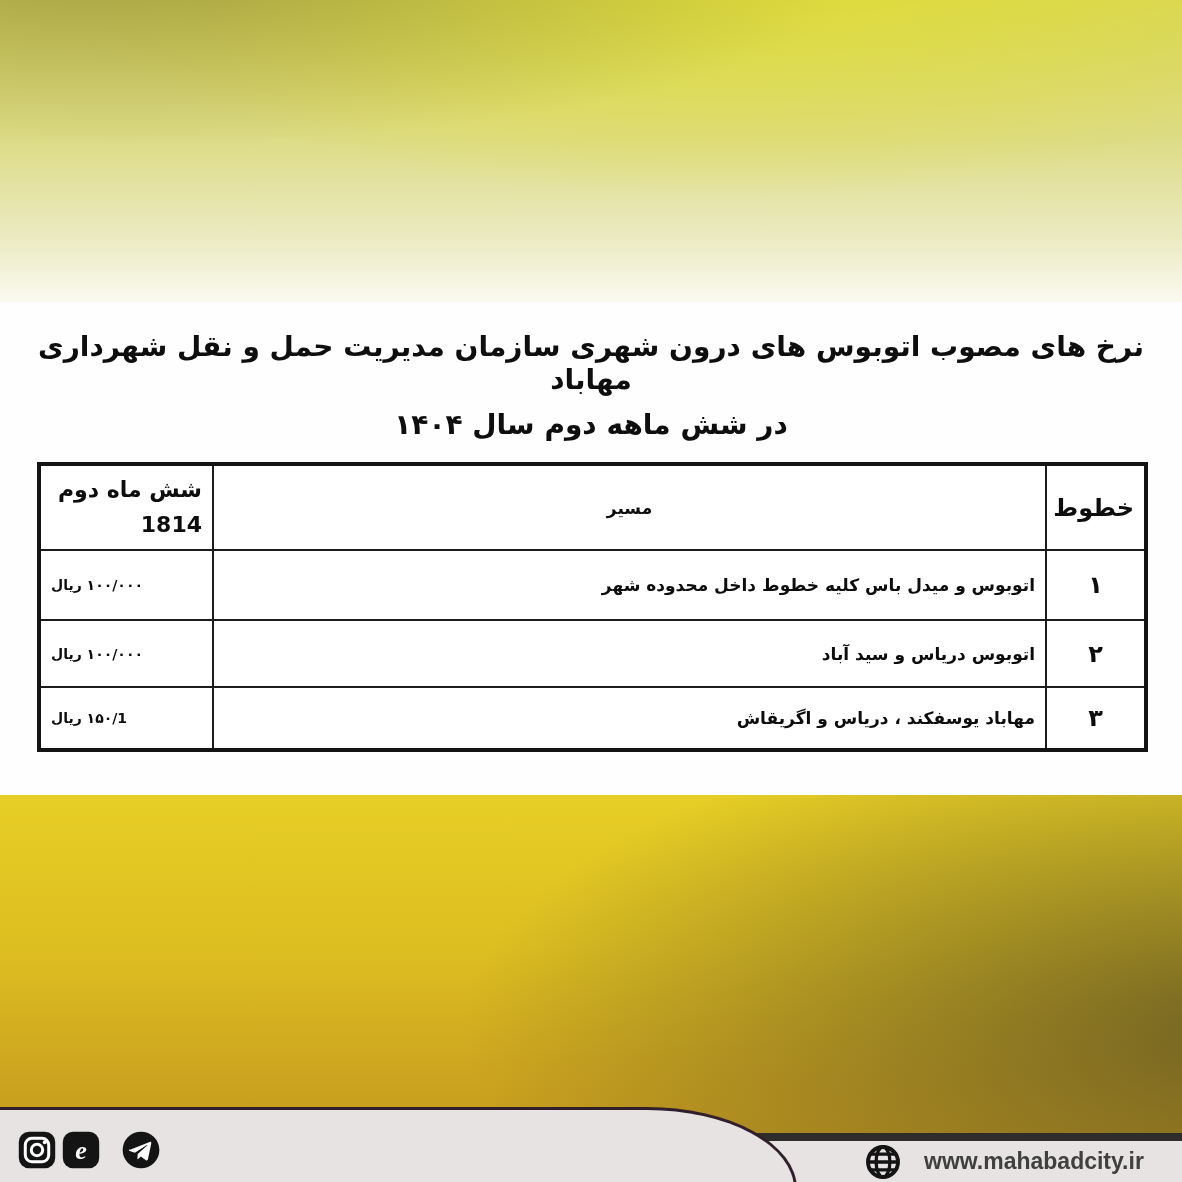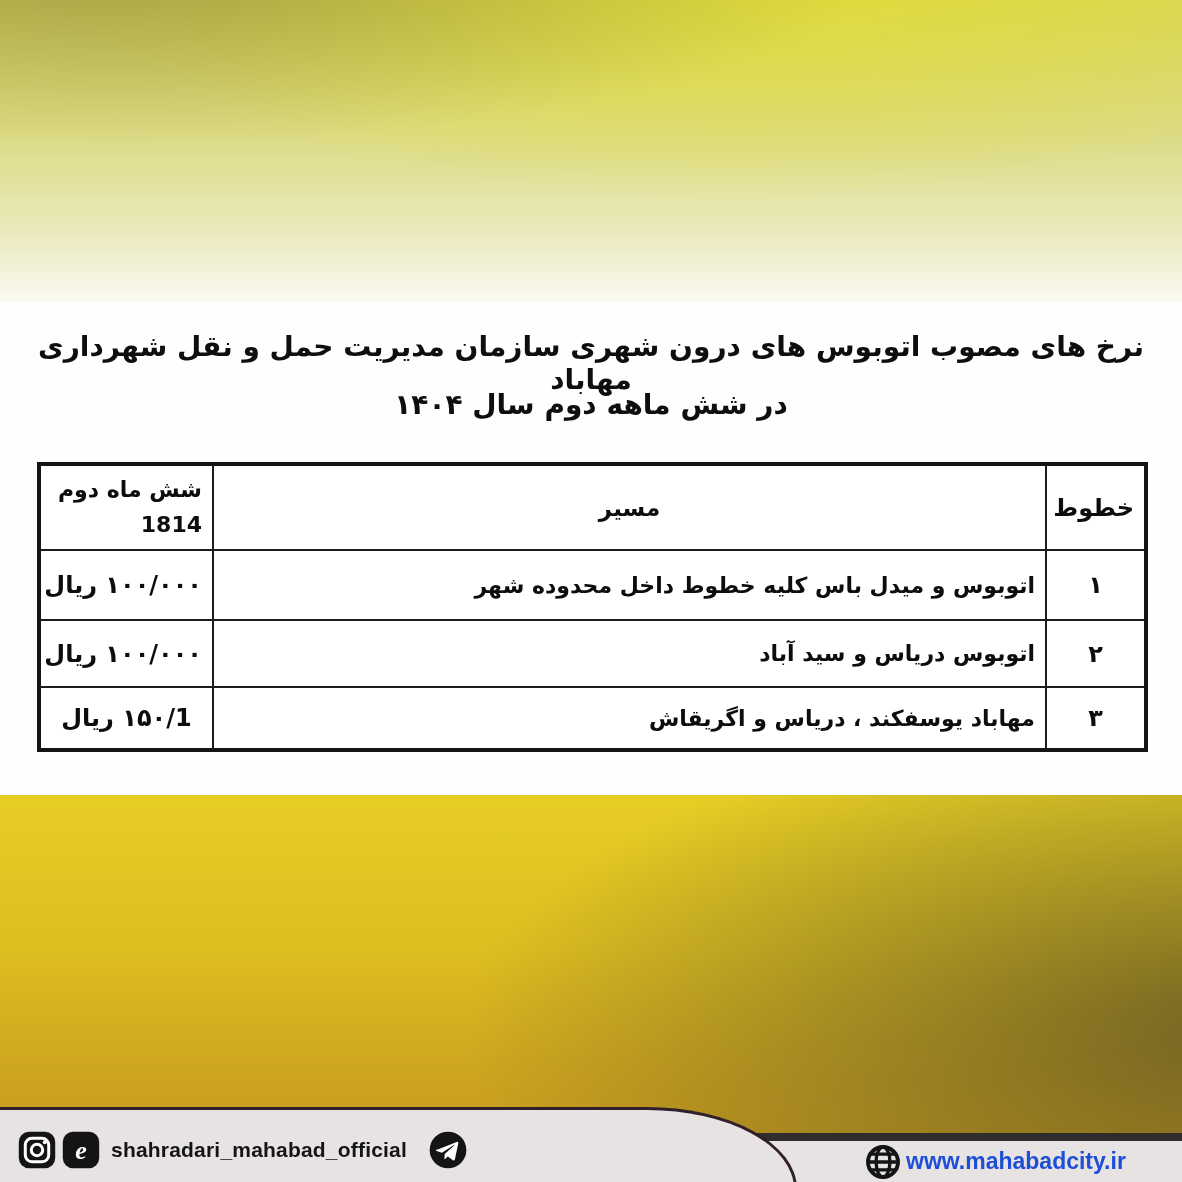--- a/index.html
+++ b/index.html
@@ -25,65 +25,65 @@
   .panel{
     position:absolute;left:0;top:302px;width:1182px;height:493px;
     background:#fefefe;
   }
   
   .title{
     position:absolute;left:0;width:1182px;text-align:center;
     direction:rtl;font-weight:bold;color:#0e0e0e;font-size:28px;letter-spacing:0;
   }
   .title.l1{top:330px;}
-  .title.l2{top:388px;}
+  .title.l2{top:408px;}
   
   table.fares{
     position:absolute;left:37px;top:462px;width:1111px;height:286px;
     border-collapse:collapse;direction:rtl;table-layout:fixed;
     background:#fff;color:#0d0d0d;
   }
   table.fares,table.fares td,table.fares th{
     border:2px solid #1c1c1c;
   }
   table.fares{border:4px solid #141414;}
   th,td{padding:0 10px;font-weight:bold;vertical-align:middle;}
   col.c-no{width:100px;}
   col.c-fare{width:174px;}
   tr.hdr{height:86px;}
   tr.r1{height:70px;}
   tr.r2{height:67px;}
   tr.r3{height:63px;}
   .th-no{font-size:24px;text-align:center;}
-  .th-route{font-size:23px;text-align:center;}
+  .th-route{font-size:17px;text-align:center;}
   .th-fare{font-size:22px;text-align:right;line-height:1.55;}
   .cell-no{font-size:24px;text-align:center;}
-  .cell-route{font-size:22px;text-align:right;}
-  .cell-fare{font-size:24px;text-align:center;white-space:nowrap;}
+  .cell-route{font-size:17px;text-align:right;}
+  .cell-fare{font-size:14px;text-align:left;white-space:nowrap;}
   .amount{direction:ltr;unicode-bidi:isolate;}
   
   .band-right{
     position:absolute;left:700px;top:1133px;width:482px;height:49px;
     background:#e7e3e2;border-top:8px solid #2f2d2b;z-index:2;
     display:flex;align-items:center;padding-left:165px;box-sizing:border-box;
   }
   .band-left{
     position:absolute;left:-4px;top:1107px;width:801px;height:83px;
     background:#e7e3e2;z-index:3;
     border:3px solid #31202c;border-bottom:none;border-left:none;
     border-top-right-radius:150px 82px;
     display:flex;align-items:center;padding-left:22px;box-sizing:border-box;
   }
   .icon{flex:0 0 auto;display:block;}
   .sq{width:38px;height:38px;}
   .handle{color:#141414;font-weight:bold;font-family:"Liberation Sans",sans-serif;}
   .handle.h1{font-size:21px;margin-left:11px;letter-spacing:0.2px;}
   .handle.h2{font-size:25px;margin-left:7px;}
   .tg{margin-left:22px;}
-  .url{font-size:23px;font-weight:bold;color:#1d4ed8;margin-left:5px;font-family:"Liberation Sans",sans-serif;}
+  .url{font-size:23px;font-weight:bold;color:#404040;margin-left:23px;font-family:"Liberation Sans",sans-serif;}
 </style>
 </head>
 <body>
 
 <div class="bg-top"></div>
 <div class="bg-bottom"></div>
 <div class="panel"></div>
 
 <div class="title l1">نرخ های مصوب اتوبوس های درون شهری سازمان مدیریت حمل و نقل شهرداری  مهاباد</div>
 <div class="title l2">در شش ماهه دوم سال ۱۴۰۴</div>
@@ -134,18 +134,17 @@
   <svg class="icon sq" viewBox="0 0 24 24">
     <rect x="0.5" y="0.5" width="23" height="23" rx="6.5" fill="#141414"></rect>
     <rect x="4.6" y="4.6" width="14.8" height="14.8" rx="4.2" fill="none" stroke="#fff" stroke-width="1.9"></rect>
     <circle cx="12" cy="12" r="3.6" fill="none" stroke="#fff" stroke-width="1.9"></circle>
     <circle cx="16.9" cy="7.1" r="1.25" fill="#fff"></circle>
   </svg>
   <svg class="icon sq" viewBox="0 0 24 24" style="margin-left:6px">
     <rect x="0.5" y="0.5" width="23" height="23" rx="6.5" fill="#141414"></rect>
     <text x="12" y="17.6" font-size="16.5" font-style="italic" font-weight="bold" fill="#ffffff" text-anchor="middle" font-family="Liberation Serif, serif">e</text>
   </svg>
-  <span class="handle h1">shahradari_mahabad_official</span>
   <svg class="icon sq tg" viewBox="0 0 24 24">
     <circle cx="12" cy="12" r="11.6" fill="#141414"></circle>
     <path d="M5.1 11.8 L17.5 6.9 c0.65-0.25 1.2 0.12 0.97 1.05 l-2.1 9.9 c-0.16 0.73-0.62 0.9-1.25 0.56 l-3.22-2.37 -1.55 1.5 c-0.18 0.18-0.33 0.33-0.66 0.33 l0.24-3.3 6.0-5.42 c0.26-0.23-0.06-0.36-0.4-0.14 l-7.42 4.67 -3.2-1.0 c-0.7-0.22-0.72-0.7 0.19-1.08 z" fill="#ffffff"></path>
   </svg>
 </div>
 
 </body></html>

